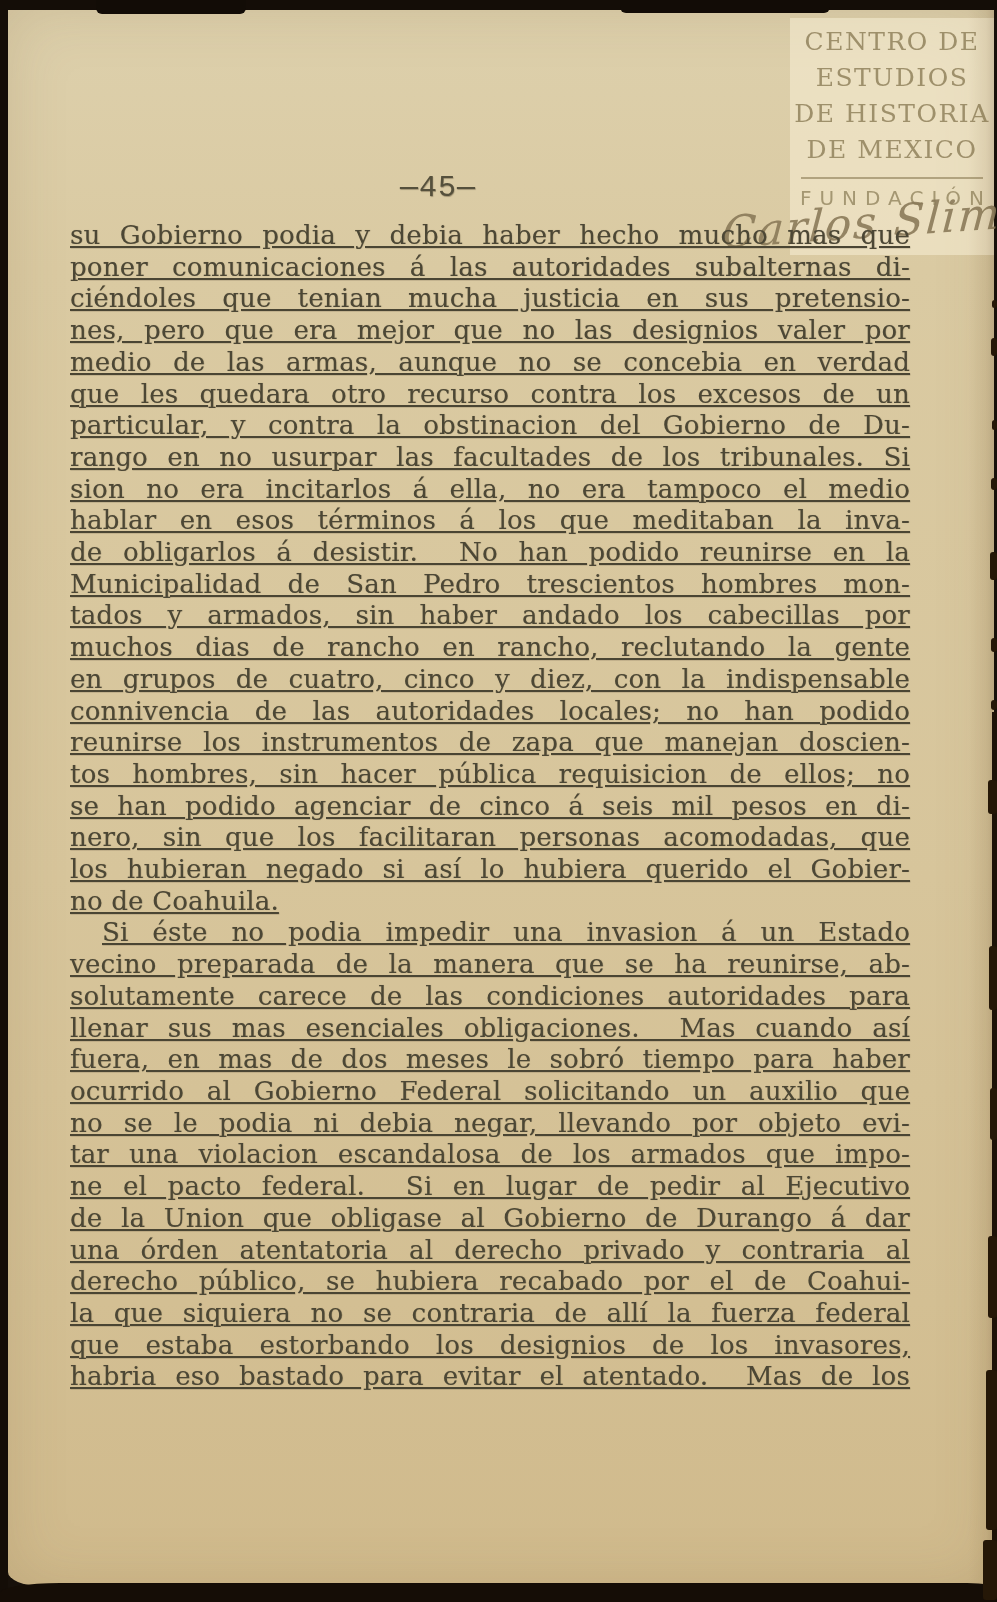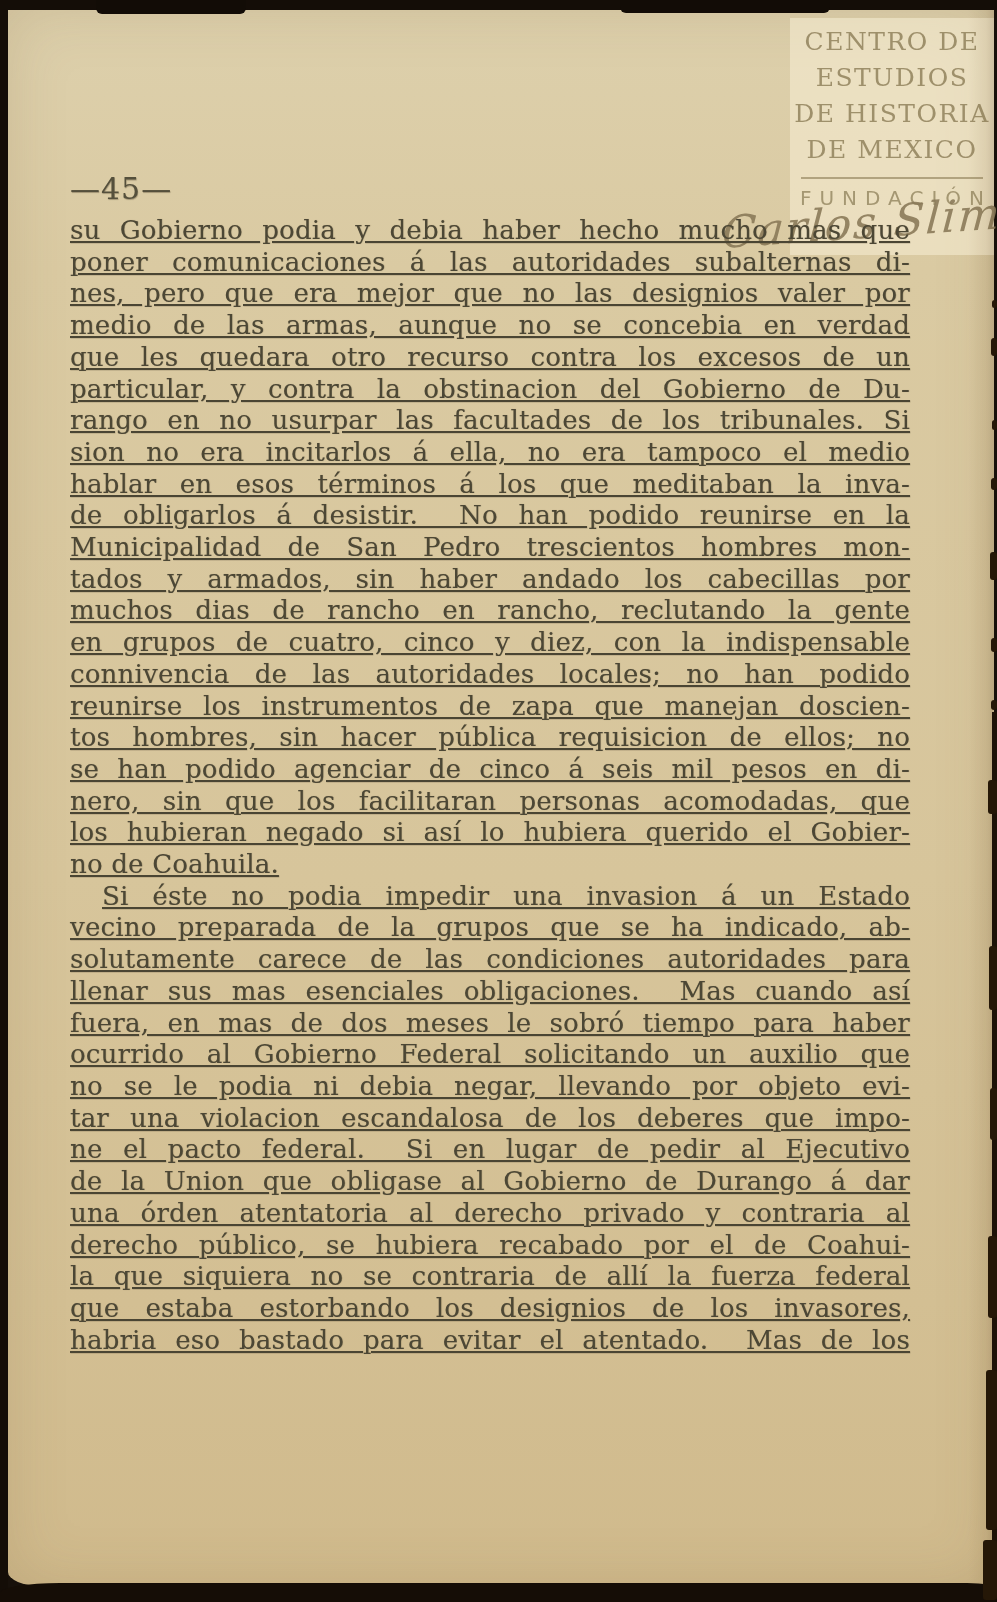--- a/index.html
+++ b/index.html
@@ -54,23 +54,24 @@
   .signature{
     position:absolute;top:188px;right:-8px;
     font-family:"DejaVu Serif", serif;font-style:italic;
     font-size:44px;color:rgba(135,120,86,0.88);
     transform:rotate(-4deg) skewX(-8deg);
     white-space:nowrap;letter-spacing:2px;
   }
   
   .text-block{position:absolute;left:62px;top:162px;width:840px;color:#4a4533;}
   .pageno{
-    margin-right:104px;margin-bottom:9px;
+    text-align:center;margin-right:104px;margin-bottom:15px;
     font-size:30px;letter-spacing:1px;color:#55503c;
     text-shadow:0.5px 0.5px 0.8px rgba(60,50,30,0.35);
+    font-family:Liberation Mono, monospace;
   }
   .para{margin:0;text-decoration:underline;}
   .line{
     font-size:26px;line-height:31.7px;letter-spacing:0.2px;
     text-align:justify;text-align-last:justify;white-space:pre-wrap;
     color:#4c4735;
     text-shadow:0.4px 0.4px 0.7px rgba(55,45,25,0.35);
   }
   .line.lastline{text-align-last:left;}
   .line.indent{text-indent:32px;}
@@ -89,20 +90,21 @@
     <div class="wm-foundation">FUNDACIÓN</div>
   </div>
   <div class="signature">Carlos Slim</div>
 
   <div class="text-block">
     <div class="pageno">—45—</div>
     <div>
         <div class="para">
           <div class="line">su Gobierno podia y debia haber hecho mucho mas que</div>
           <div class="line">poner comunicaciones á las autoridades subalternas di-</div>
+          <div class="line">ciéndoles que tenian mucha justicia en sus pretensio-</div>
           <div class="line">nes, pero que era mejor que no las designios valer por</div>
           <div class="line">medio de las armas, aunque no se concebia en verdad</div>
           <div class="line">que les quedara otro recurso contra los excesos de un</div>
           <div class="line">particular, y contra la obstinacion del Gobierno de Du-</div>
           <div class="line">rango en no usurpar las facultades de los tribunales. Si</div>
           <div class="line">sion no era incitarlos á ella, no era tampoco el medio</div>
           <div class="line">hablar en esos términos á los que meditaban la inva-</div>
           <div class="line">de obligarlos á desistir.  No han podido reunirse en la</div>
           <div class="line">Municipalidad de San Pedro trescientos hombres mon-</div>
           <div class="line">tados y armados, sin haber andado los cabecillas por</div>
@@ -111,27 +113,27 @@
           <div class="line">connivencia de las autoridades locales; no han podido</div>
           <div class="line">reunirse los instrumentos de zapa que manejan doscien-</div>
           <div class="line">tos hombres, sin hacer pública requisicion de ellos; no</div>
           <div class="line">se han podido agenciar de cinco á seis mil pesos en di-</div>
           <div class="line">nero, sin que los facilitaran personas acomodadas, que</div>
           <div class="line">los hubieran negado si así lo hubiera querido el Gobier-</div>
           <div class="line lastline">no de Coahuila.</div>
         </div>
         <div class="para">
           <div class="line indent">Si éste no podia impedir una invasion á un Estado</div>
-          <div class="line">vecino preparada de la grupos que se ha indicado, ab-</div>
+          <div class="line">vecino preparada de la manera que se ha reunirse, ab-</div>
           <div class="line">solutamente carece de las condiciones autoridades para</div>
           <div class="line">llenar sus mas esenciales obligaciones.  Mas cuando así</div>
           <div class="line">fuera, en mas de dos meses le sobró tiempo para haber</div>
           <div class="line">ocurrido al Gobierno Federal solicitando un auxilio que</div>
           <div class="line">no se le podia ni debia negar, llevando por objeto evi-</div>
-          <div class="line">tar una violacion escandalosa de los deberes que impo-</div>
+          <div class="line">tar una violacion escandalosa de los armados que impo-</div>
           <div class="line">ne el pacto federal.  Si en lugar de pedir al Ejecutivo</div>
           <div class="line">de la Union que obligase al Gobierno de Durango á dar</div>
           <div class="line">una órden atentatoria al derecho privado y contraria al</div>
           <div class="line">derecho público, se hubiera recabado por el de Coahui-</div>
           <div class="line">la que siquiera no se contraria de allí la fuerza federal</div>
           <div class="line">que estaba estorbando los designios de los invasores,</div>
           <div class="line">habria eso bastado para evitar el atentado.  Mas de los</div>
         </div>
       </div>
   </div>

